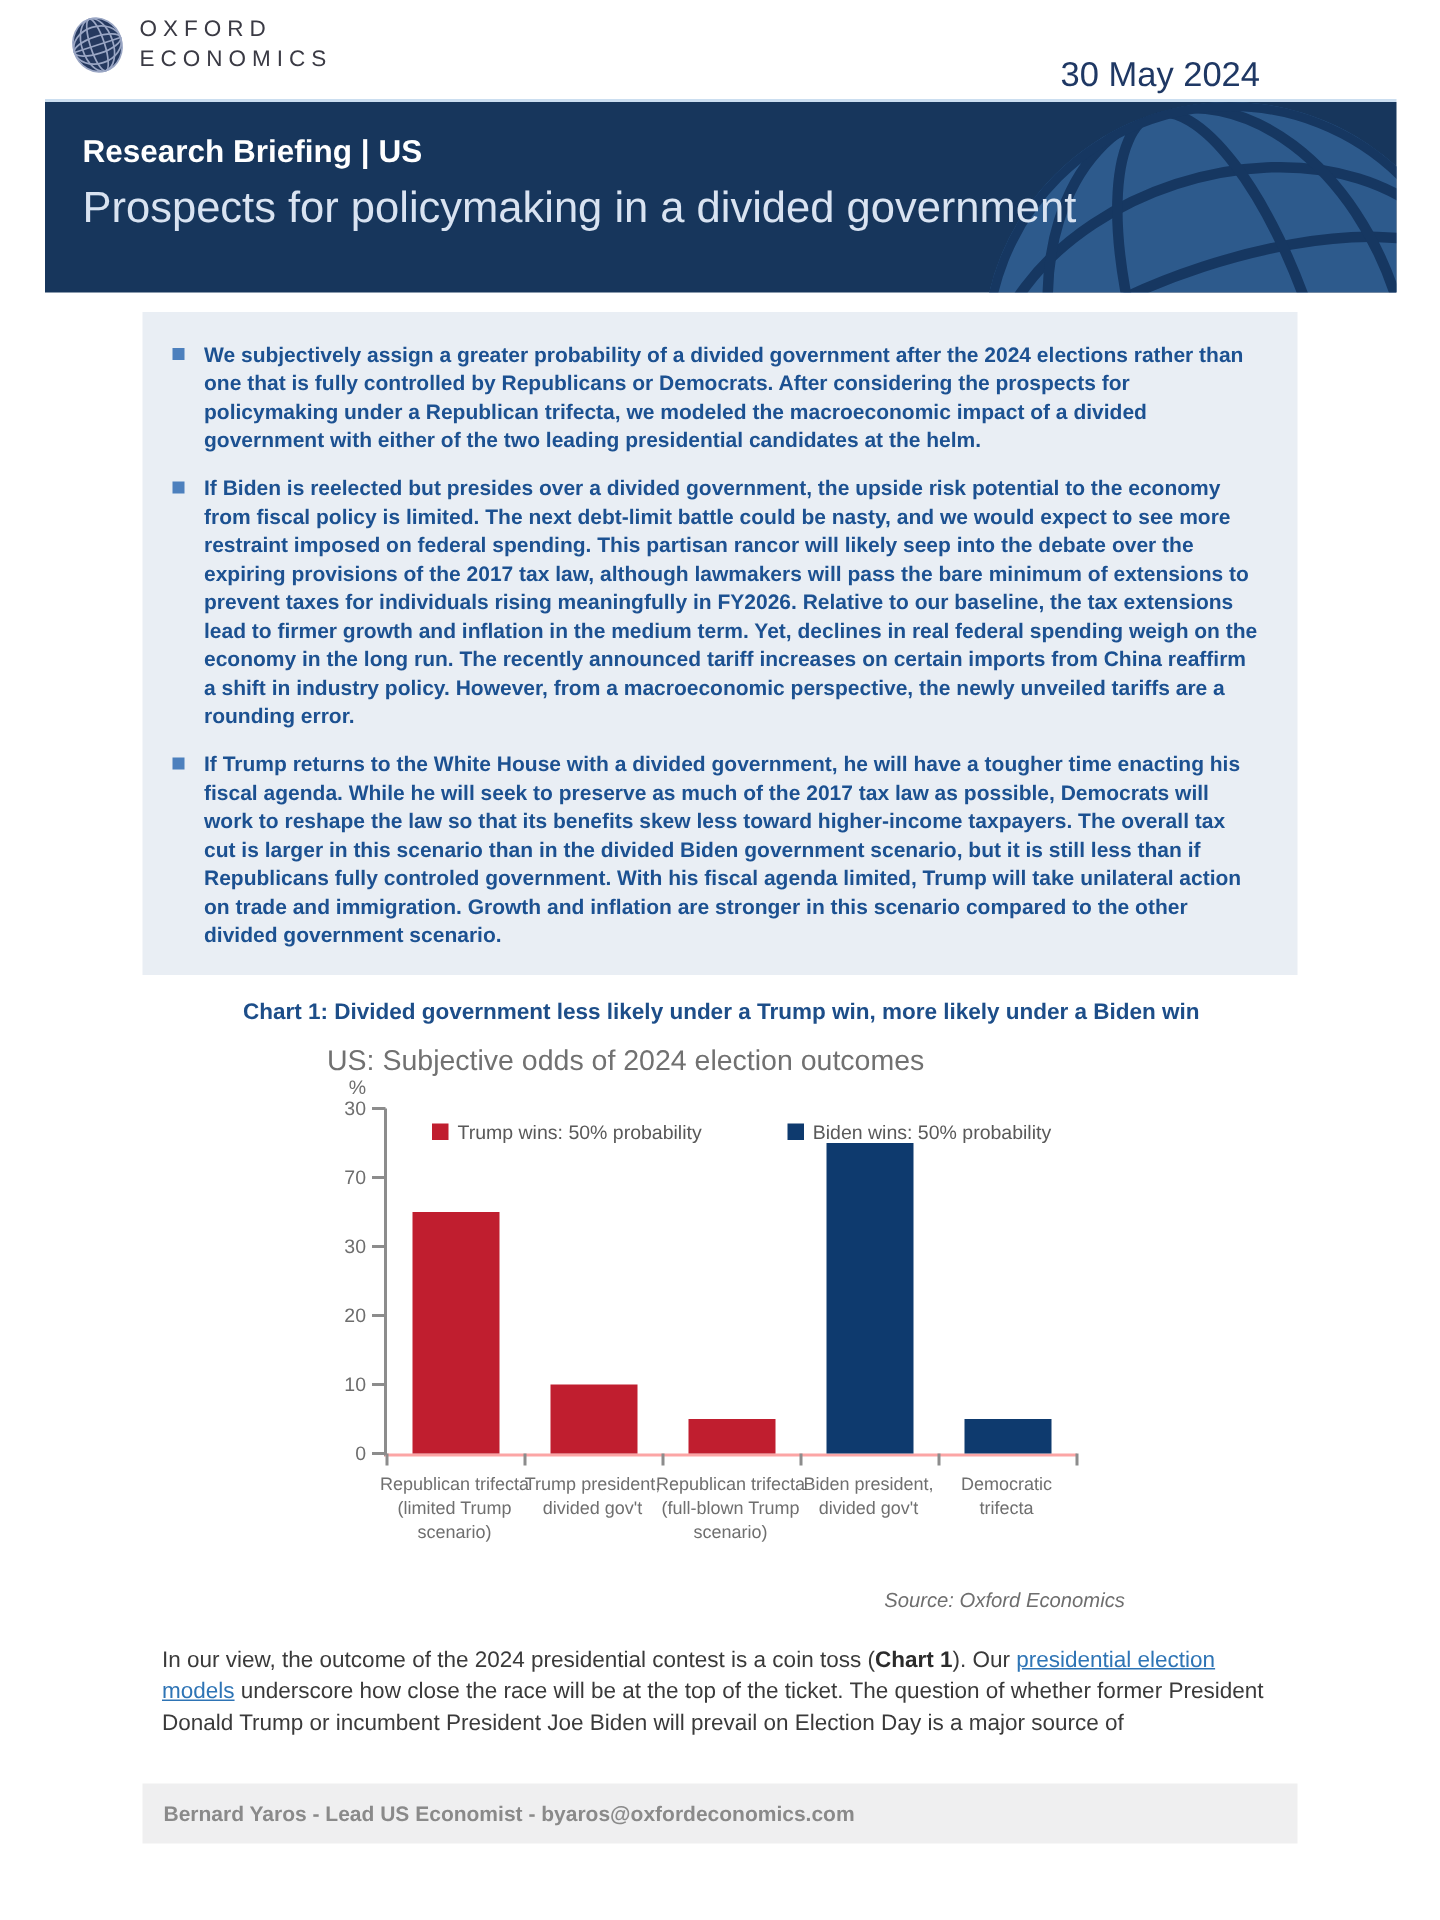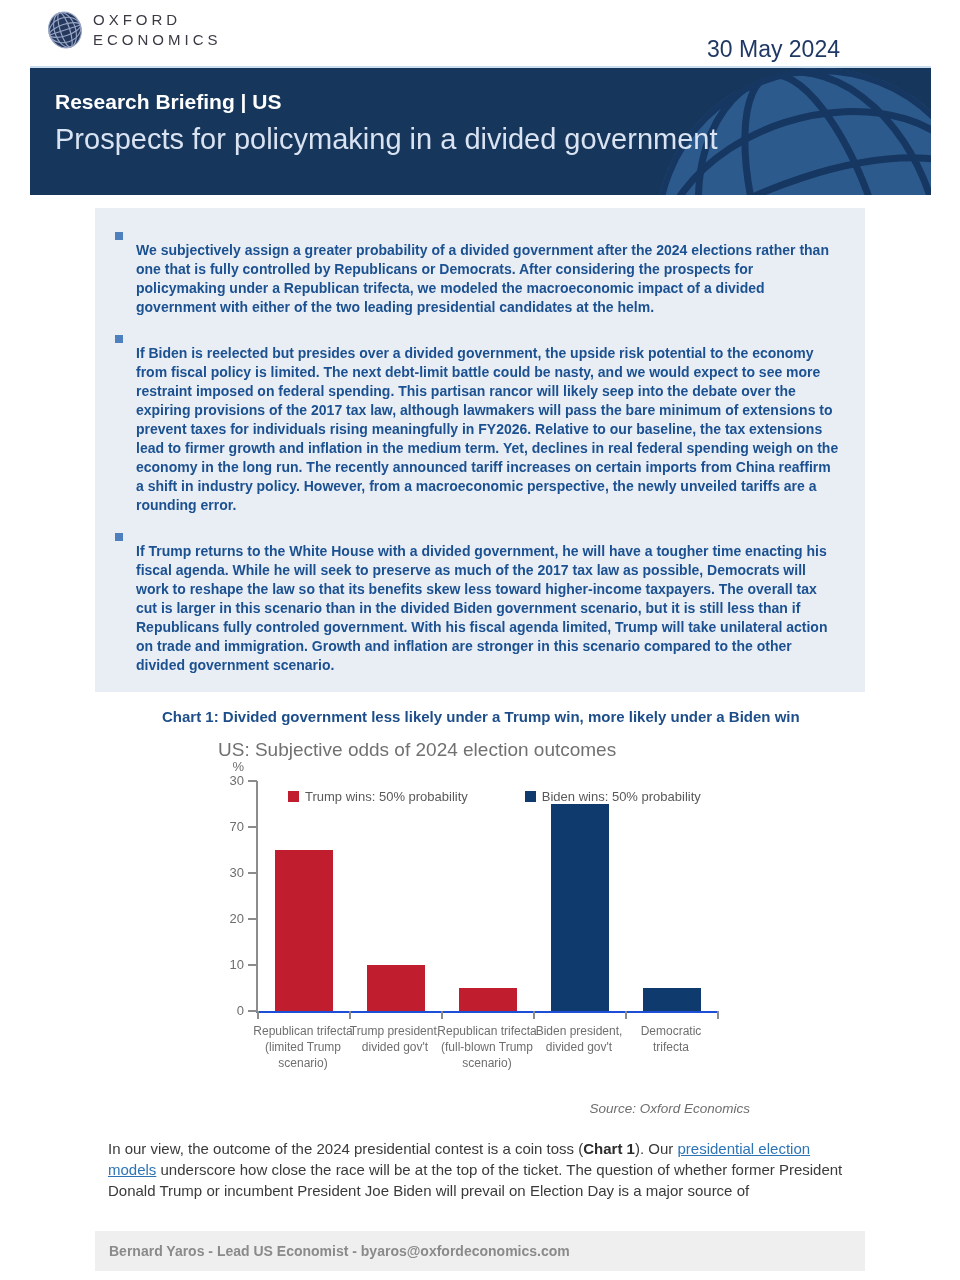--- a/index.html
+++ b/index.html
@@ -23,33 +23,33 @@
   .banner-globe{position:absolute;left:600px;top:0;}
   .banner-kicker{position:absolute;left:25px;top:22px;color:#ffffff;font-size:21px;font-weight:bold;}
   .banner-title{position:absolute;left:25px;top:55px;margin:0;color:#d9e3f1;font-size:29px;font-weight:400;}
 
   
   .bullets{margin:13px 0 0 95px;width:770px;background:#e9eef4;box-sizing:border-box;padding:19px 26px 17px 14px;}
   .bullets ul{list-style:none;margin:0;padding:0;}
   .bullets li{display:flex;margin-bottom:13px;}
   .bullets li:last-child{margin-bottom:0;}
   .bullet-sq{flex:0 0 8px;width:8px;height:8px;background:#4d80bd;margin:5px 13px 0 6px;}
-  .bullet-text{color:#1c5191;font-size:14px;line-height:19px;font-weight:bold;margin-top:14px;}
+  .bullet-text{color:#1c5191;font-size:14px;line-height:19px;font-weight:bold;}
 
   
   .chart-heading{margin:16px 0 0 162px;color:#1d4e89;font-size:15px;font-weight:bold;}
   .chart{position:relative;margin-left:190px;width:560px;}
   .chart-subtitle{margin:14px 0 12px 28px;color:#717171;font-size:19px;}
   .plot-region{position:relative;margin-top:20px;width:560px;height:230px;}
   .unit-label{position:absolute;left:0;top:-22px;width:54px;text-align:right;color:#6e6e6e;font-size:13px;}
   .y-tick-label{position:absolute;left:0;width:54px;text-align:right;color:#6e6e6e;font-size:13px;}
   .y-tick-mark{position:absolute;left:58px;width:9px;height:2px;background:#8c8c8c;}
   .x-tick-mark{position:absolute;top:230px;width:2px;height:8px;background:#8c8c8c;}
   .plot{position:absolute;left:66px;top:0;width:460px;height:230px;
-        border-left:2px solid #8c8c8c;border-bottom:2px solid #1d4ed8;box-sizing:content-box;}
+        border-left:2px solid #8c8c8c;border-bottom:2px solid #fca5a5;box-sizing:content-box;}
   .bar{position:absolute;bottom:0;width:58px;}
   .legend{position:absolute;left:30px;top:8px;display:flex;gap:57px;}
   .legend-item{display:flex;align-items:center;}
   .legend-swatch{width:11px;height:11px;margin-right:6px;display:inline-block;}
   .legend-label{color:#595959;font-size:13px;}
   .x-labels{position:relative;height:86px;}
   .x-label{position:absolute;top:12px;width:100px;text-align:center;color:#6f6f6f;font-size:12px;line-height:16px;}
   .chart-source{margin-top:4px;width:560px;text-align:right;color:#6e6e6e;font-size:13.5px;font-style:italic;}
 
   

